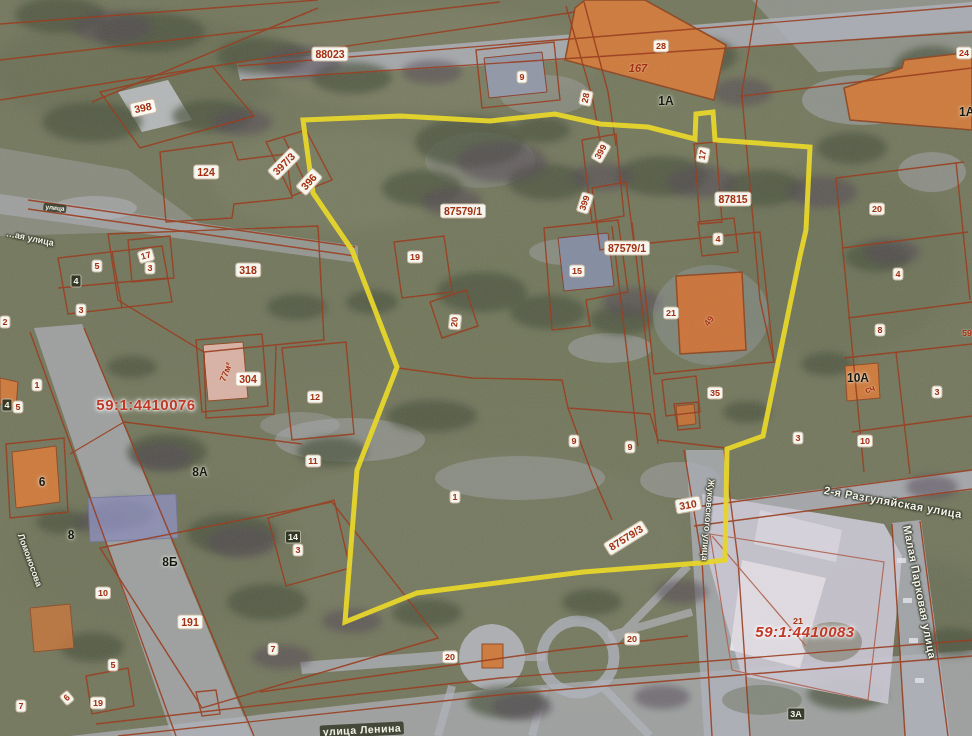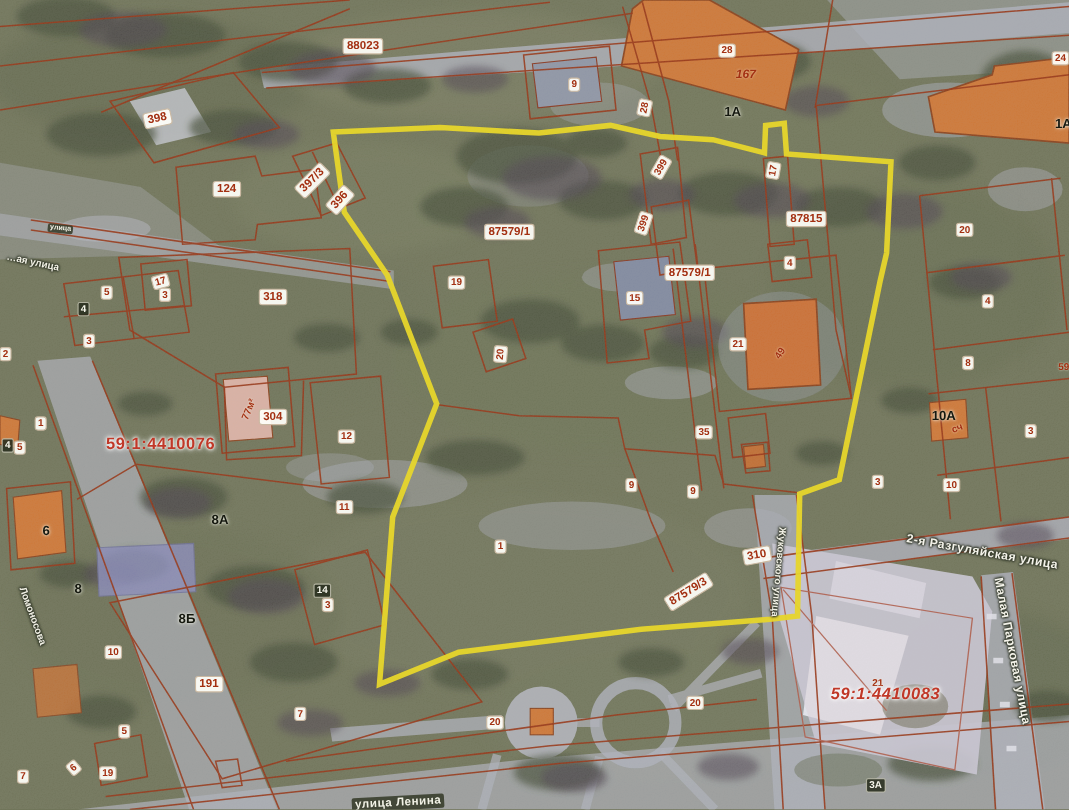--- a/index.html
+++ b/index.html
@@ -15,21 +15,21 @@
   .wbl{background:rgba(255,255,250,.93);color:#a33012;border:1px solid #cbb9a2;border-radius:3px;
       padding:0 3px;font-size:10.5px;font-weight:700;line-height:13px;}
   .qtr{color:#c03828;font-size:15px;font-weight:700;letter-spacing:.5px;
       text-shadow:0 0 2px #fff,0 0 4px #fff,0 0 6px rgba(255,255,255,.85);}
   .dk{color:#15180f;font-size:12px;font-weight:700;
       text-shadow:0 0 2px rgba(240,240,228,.95),0 0 4px rgba(240,240,228,.8);}
   .inv{background:rgba(42,48,32,.9);color:#f5f5ea;font-size:9px;font-weight:700;
       padding:0 2px;border-radius:2px;border:1px solid rgba(230,228,210,.7);line-height:11px;}
   .redp{color:#a33012;font-size:9px;font-weight:700;text-shadow:0 0 2px rgba(250,245,225,.9);}
   .redi{color:#a33012;font-size:11px;font-weight:700;font-style:italic;
-      text-shadow:0 0 2px rgba(250,240,220,.7);margin-left:40px;}
+      text-shadow:0 0 2px rgba(250,240,220,.7);}
   .stb{background:rgba(50,56,38,.85);color:#f2f2e6;font-size:10.5px;font-weight:700;
       padding:0 3px;border-radius:2px;letter-spacing:.5px;line-height:13px;}
   .stbsm{background:rgba(50,56,38,.85);color:#f2f2e6;font-size:6.5px;font-weight:700;
       padding:0 2px;border-radius:2px;line-height:8px;}
   .stw{color:#f4f3ea;font-size:11px;font-weight:700;letter-spacing:.5px;
       text-shadow:0 1px 2px #33382a,0 -1px 2px #33382a,1px 0 2px #33382a,-1px 0 2px #33382a;}
   .stwsm{color:#f2f1e6;font-size:9px;font-weight:700;
       text-shadow:0 1px 2px #33382a,0 -1px 2px #33382a,1px 0 2px #33382a,-1px 0 2px #33382a;}
 </style>
 </head>
@@ -257,21 +257,21 @@
     <path d="M712,536 L806,646" stroke="#b05540" stroke-width="1.2"></path>
   </g>
 
   <polygon points="303,120 400,116 490,121 555,114 600,124 648,127 695,139 696,114 713,112 715,140 810,147 806,230 800,256 763,436 727,449 725,560 700,563 583,572 417,593 345,622 357,470 397,367 352,250 313,193" fill="none" stroke="#f0dc14" stroke-width="5" stroke-linejoin="miter" opacity=".95"></polygon>
 
   <rect width="972" height="736" fill="#8a93a0" opacity=".05"></rect>
   <rect width="972" height="736" filter="url(#grain)" opacity=".12"></rect>
 </svg>
 
 <div id="labels">
-      <div class="lbl wbl" style="left: 330px; top: 42px; transform: translate(-50%, -50%) rotate(0deg);">88023</div>
+      <div class="lbl wbl" style="left: 330px; top: 54px; transform: translate(-50%, -50%) rotate(0deg);">88023</div>
       <div class="lbl wb" style="left: 522px; top: 77px; transform: translate(-50%, -50%) rotate(0deg);">9</div>
       <div class="lbl wb" style="left: 661px; top: 46px; transform: translate(-50%, -50%) rotate(0deg);">28</div>
       <div class="lbl redi" style="left: 638px; top: 68px; transform: translate(-50%, -50%) rotate(0deg);">167</div>
       <div class="lbl dk" style="left: 666px; top: 73px; transform: translate(-50%, -50%) rotate(0deg); margin-top: 28px;">1А</div>
       <div class="lbl wb" style="left: 964px; top: 9px; transform: translate(-50%, -50%) rotate(0deg); margin-top: 44px;">24</div>
       <div class="lbl dk" style="left: 958px; top: 112px; transform: translate(-50%, -50%) rotate(0deg); padding-left: 24px;">1Ас</div>
       <div class="lbl wbl" style="left: 143px; top: 108px; transform: translate(-50%, -50%) rotate(-12deg);">398</div>
       <div class="lbl wbl" style="left: 206px; top: 172px; transform: translate(-50%, -50%) rotate(0deg);">124</div>
       <div class="lbl wbl" style="left: 284px; top: 164px; transform: translate(-50%, -50%) rotate(-45deg);">397/3</div>
       <div class="lbl wbl" style="left: 309px; top: 182px; transform: translate(-50%, -50%) rotate(-48deg);">396</div>
@@ -284,21 +284,21 @@
       <div class="lbl wb" style="left: 703px; top: 155px; transform: translate(-50%, -50%) rotate(-80deg);">17</div>
       <div class="lbl wb" style="left: 877px; top: 209px; transform: translate(-50%, -50%) rotate(0deg);">20</div>
       <div class="lbl wb" style="left: 718px; top: 239px; transform: translate(-50%, -50%) rotate(0deg);">4</div>
       <div class="lbl wb" style="left: 415px; top: 257px; transform: translate(-50%, -50%) rotate(0deg);">19</div>
       <div class="lbl wb" style="left: 577px; top: 271px; transform: translate(-50%, -50%) rotate(0deg);">15</div>
       <div class="lbl wb" style="left: 671px; top: 313px; transform: translate(-50%, -50%) rotate(0deg);">21</div>
       <div class="lbl redp" style="left: 709px; top: 321px; transform: translate(-50%, -50%) rotate(-55deg);">49</div>
       <div class="lbl wb" style="left: 898px; top: 274px; transform: translate(-50%, -50%) rotate(0deg);">4</div>
       <div class="lbl wb" style="left: 880px; top: 330px; transform: translate(-50%, -50%) rotate(0deg);">8</div>
       <div class="lbl redp" style="left: 967px; top: 333px; transform: translate(-50%, -50%) rotate(0deg);">59</div>
-      <div class="lbl wb" style="left: 640px; top: 393px; transform: translate(-50%, -50%) rotate(0deg);">35</div>
+      <div class="lbl wb" style="left: 715px; top: 393px; transform: translate(-50%, -50%) rotate(0deg);">35</div>
       <div class="lbl dk" style="left: 858px; top: 378px; transform: translate(-50%, -50%) rotate(0deg);">10А</div>
       <div class="lbl redp" style="left: 870px; top: 389px; transform: translate(-50%, -50%) rotate(-20deg);">сч</div>
       <div class="lbl wb" style="left: 937px; top: 392px; transform: translate(-50%, -50%) rotate(0deg);">3</div>
       <div class="lbl wb" style="left: 865px; top: 441px; transform: translate(-50%, -50%) rotate(0deg);">10</div>
       <div class="lbl wb" style="left: 798px; top: 438px; transform: translate(-50%, -50%) rotate(0deg);">3</div>
       <div class="lbl wb" style="left: 574px; top: 441px; transform: translate(-50%, -50%) rotate(0deg);">9</div>
       <div class="lbl wb" style="left: 630px; top: 447px; transform: translate(-50%, -50%) rotate(0deg);">9</div>
       <div class="lbl wb" style="left: 315px; top: 397px; transform: translate(-50%, -50%) rotate(0deg);">12</div>
       <div class="lbl wb" style="left: 313px; top: 461px; transform: translate(-50%, -50%) rotate(0deg);">11</div>
       <div class="lbl wbl" style="left: 248px; top: 270px; transform: translate(-50%, -50%) rotate(0deg);">318</div>

